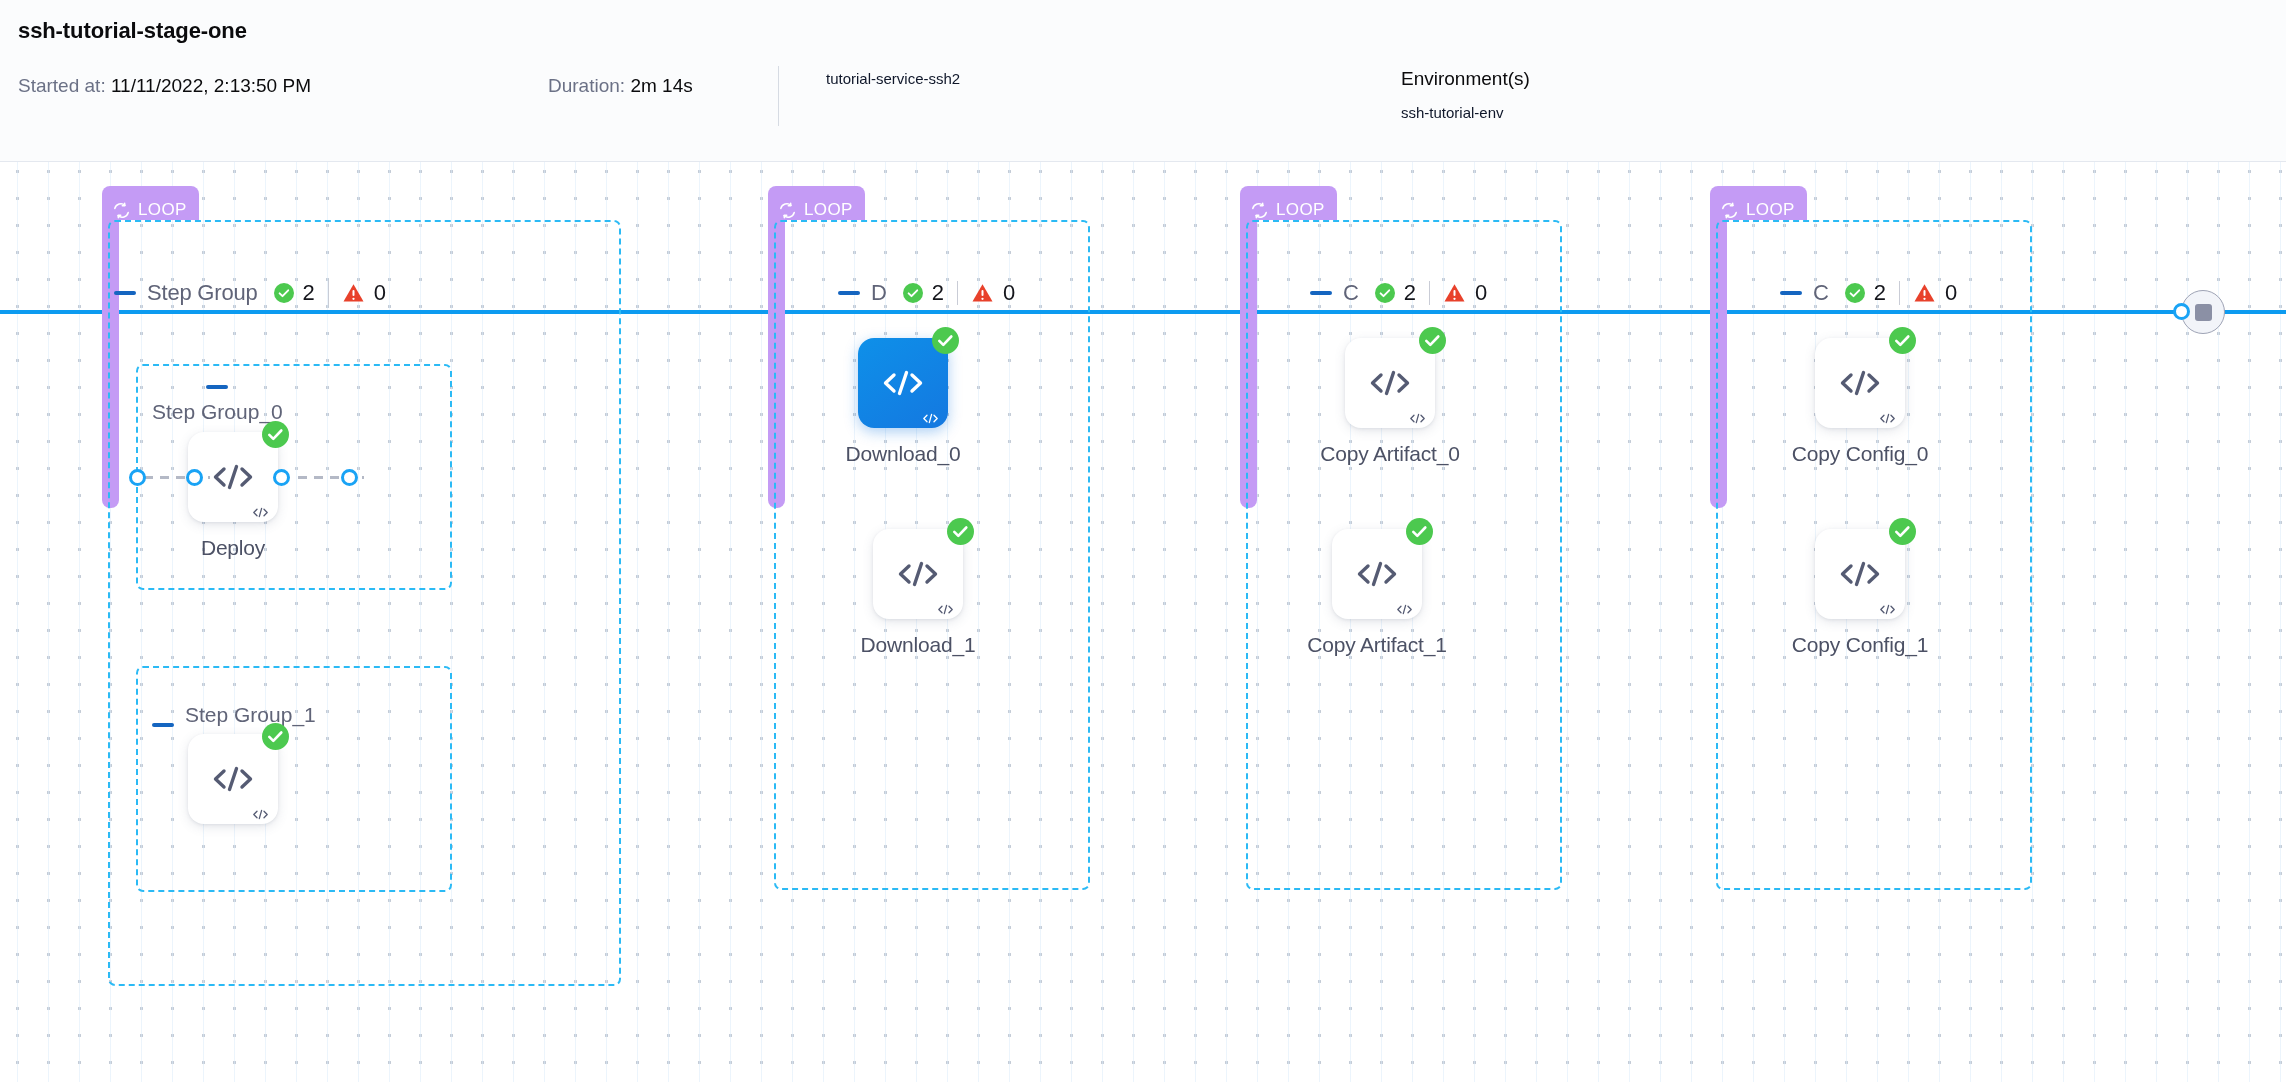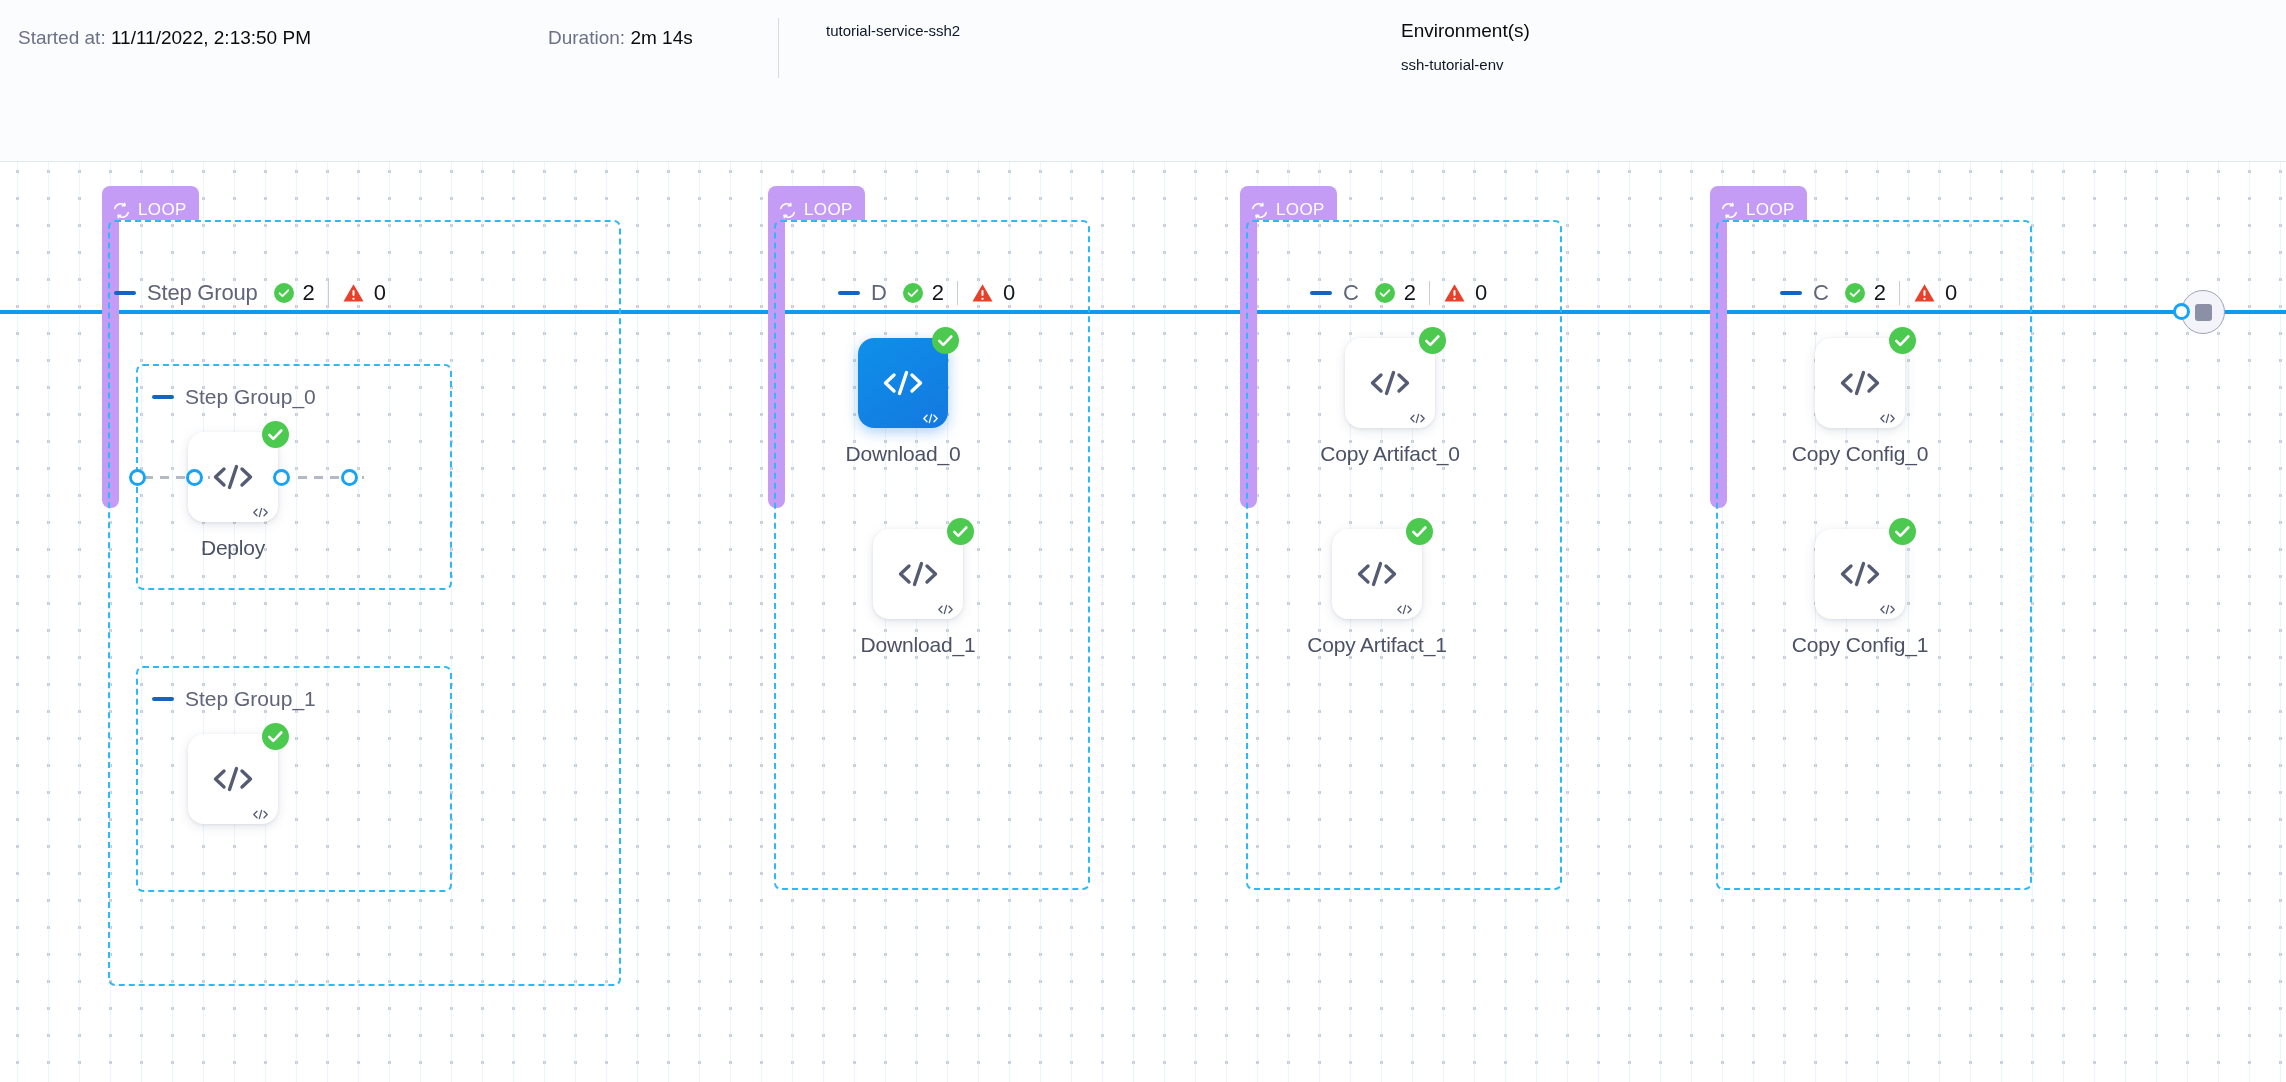--- a/index.html
+++ b/index.html
@@ -258,20 +258,21 @@
     border: 3.5px solid #19a3f5;
     border-radius: 50%;
     background: #ffffff;
   }
 </style>
 </head>
 <body>
 
 <div class="exec-header">
 
+  <div class="stage-title">ssh-tutorial-stage-one</div>
 
   <div class="meta-row">
 
     <div class="meta-cell meta-started">
       <div class="meta-inline">
         <span class="meta-label-muted">Started at:</span>
         <span class="meta-value-dark">11/11/2022, 2:13:50 PM</span>
       </div>
     </div>
 
@@ -335,21 +336,21 @@
               <path d="M11.5 1.3l10 17.2H1.5z" fill="#e8412b"></path>
               <rect x="10.5" y="7" width="2" height="6" rx="1" fill="#fff"></rect>
               <circle cx="11.5" cy="15.8" r="1.15" fill="#fff"></circle>
             </svg>
         </span>
         <span class="stat-num">0</span>
       </span>
     </div>
 
     <div class="subgroup" style="left:34px; top:178px; width:316px; height:226px;">
-      <div class="group-header" style="left:14px; top:19px;">
+      <div class="group-header" style="left:14px; top:19px;flex-direction:column;">
         <span class="collapse-dash"></span>
         <span class="subgroup-title">Step Group_0</span>
       </div>
 
       <div class="dash-link" style="left:6px; top:110px; width:66px;"></div>
       <div class="dash-link" style="left:160px; top:110px; width:66px;"></div>
 
       <div class="port" style="left:-9px; top:103px;"></div>
       <div class="port" style="left:48px; top:103px;"></div>
       <div class="port" style="left:135px; top:103px;"></div>
@@ -376,21 +377,21 @@
                 <circle cx="13.5" cy="13.5" r="13.5" fill="#4cc94f"></circle>
                 <path d="M7.3 13.9l4 4 8-8.4" fill="none" stroke="#fff" stroke-width="2.6" stroke-linecap="round" stroke-linejoin="round"></path>
               </svg>
           </span>
         </div>
         <div class="node-label">Deploy</div>
       </div>
     </div>
 
     <div class="subgroup" style="left:34px; top:480px; width:316px; height:226px;">
-      <div class="group-header" style="left:14px; top:19px;">
+      <div class="group-header" style="left:14px; top:35px;align-items:flex-end;">
         <span class="collapse-dash"></span>
         <span class="subgroup-title">Step Group_1</span>
       </div>
       <div class="node" style="left:50px; top:66px;">
         <div class="node-box">
           <span class="node-glyph">
             <svg viewBox="0 0 46 30" width="46" height="30" fill="none" stroke="#555b73" stroke-width="3.4" stroke-linecap="round" stroke-linejoin="round">
               <path d="M14 7L5.5 15 14 23"></path>
                 <path d="M32 7l8.5 8-8.5 8"></path>
                 <path d="M26.5 4.5l-7 21"></path>

